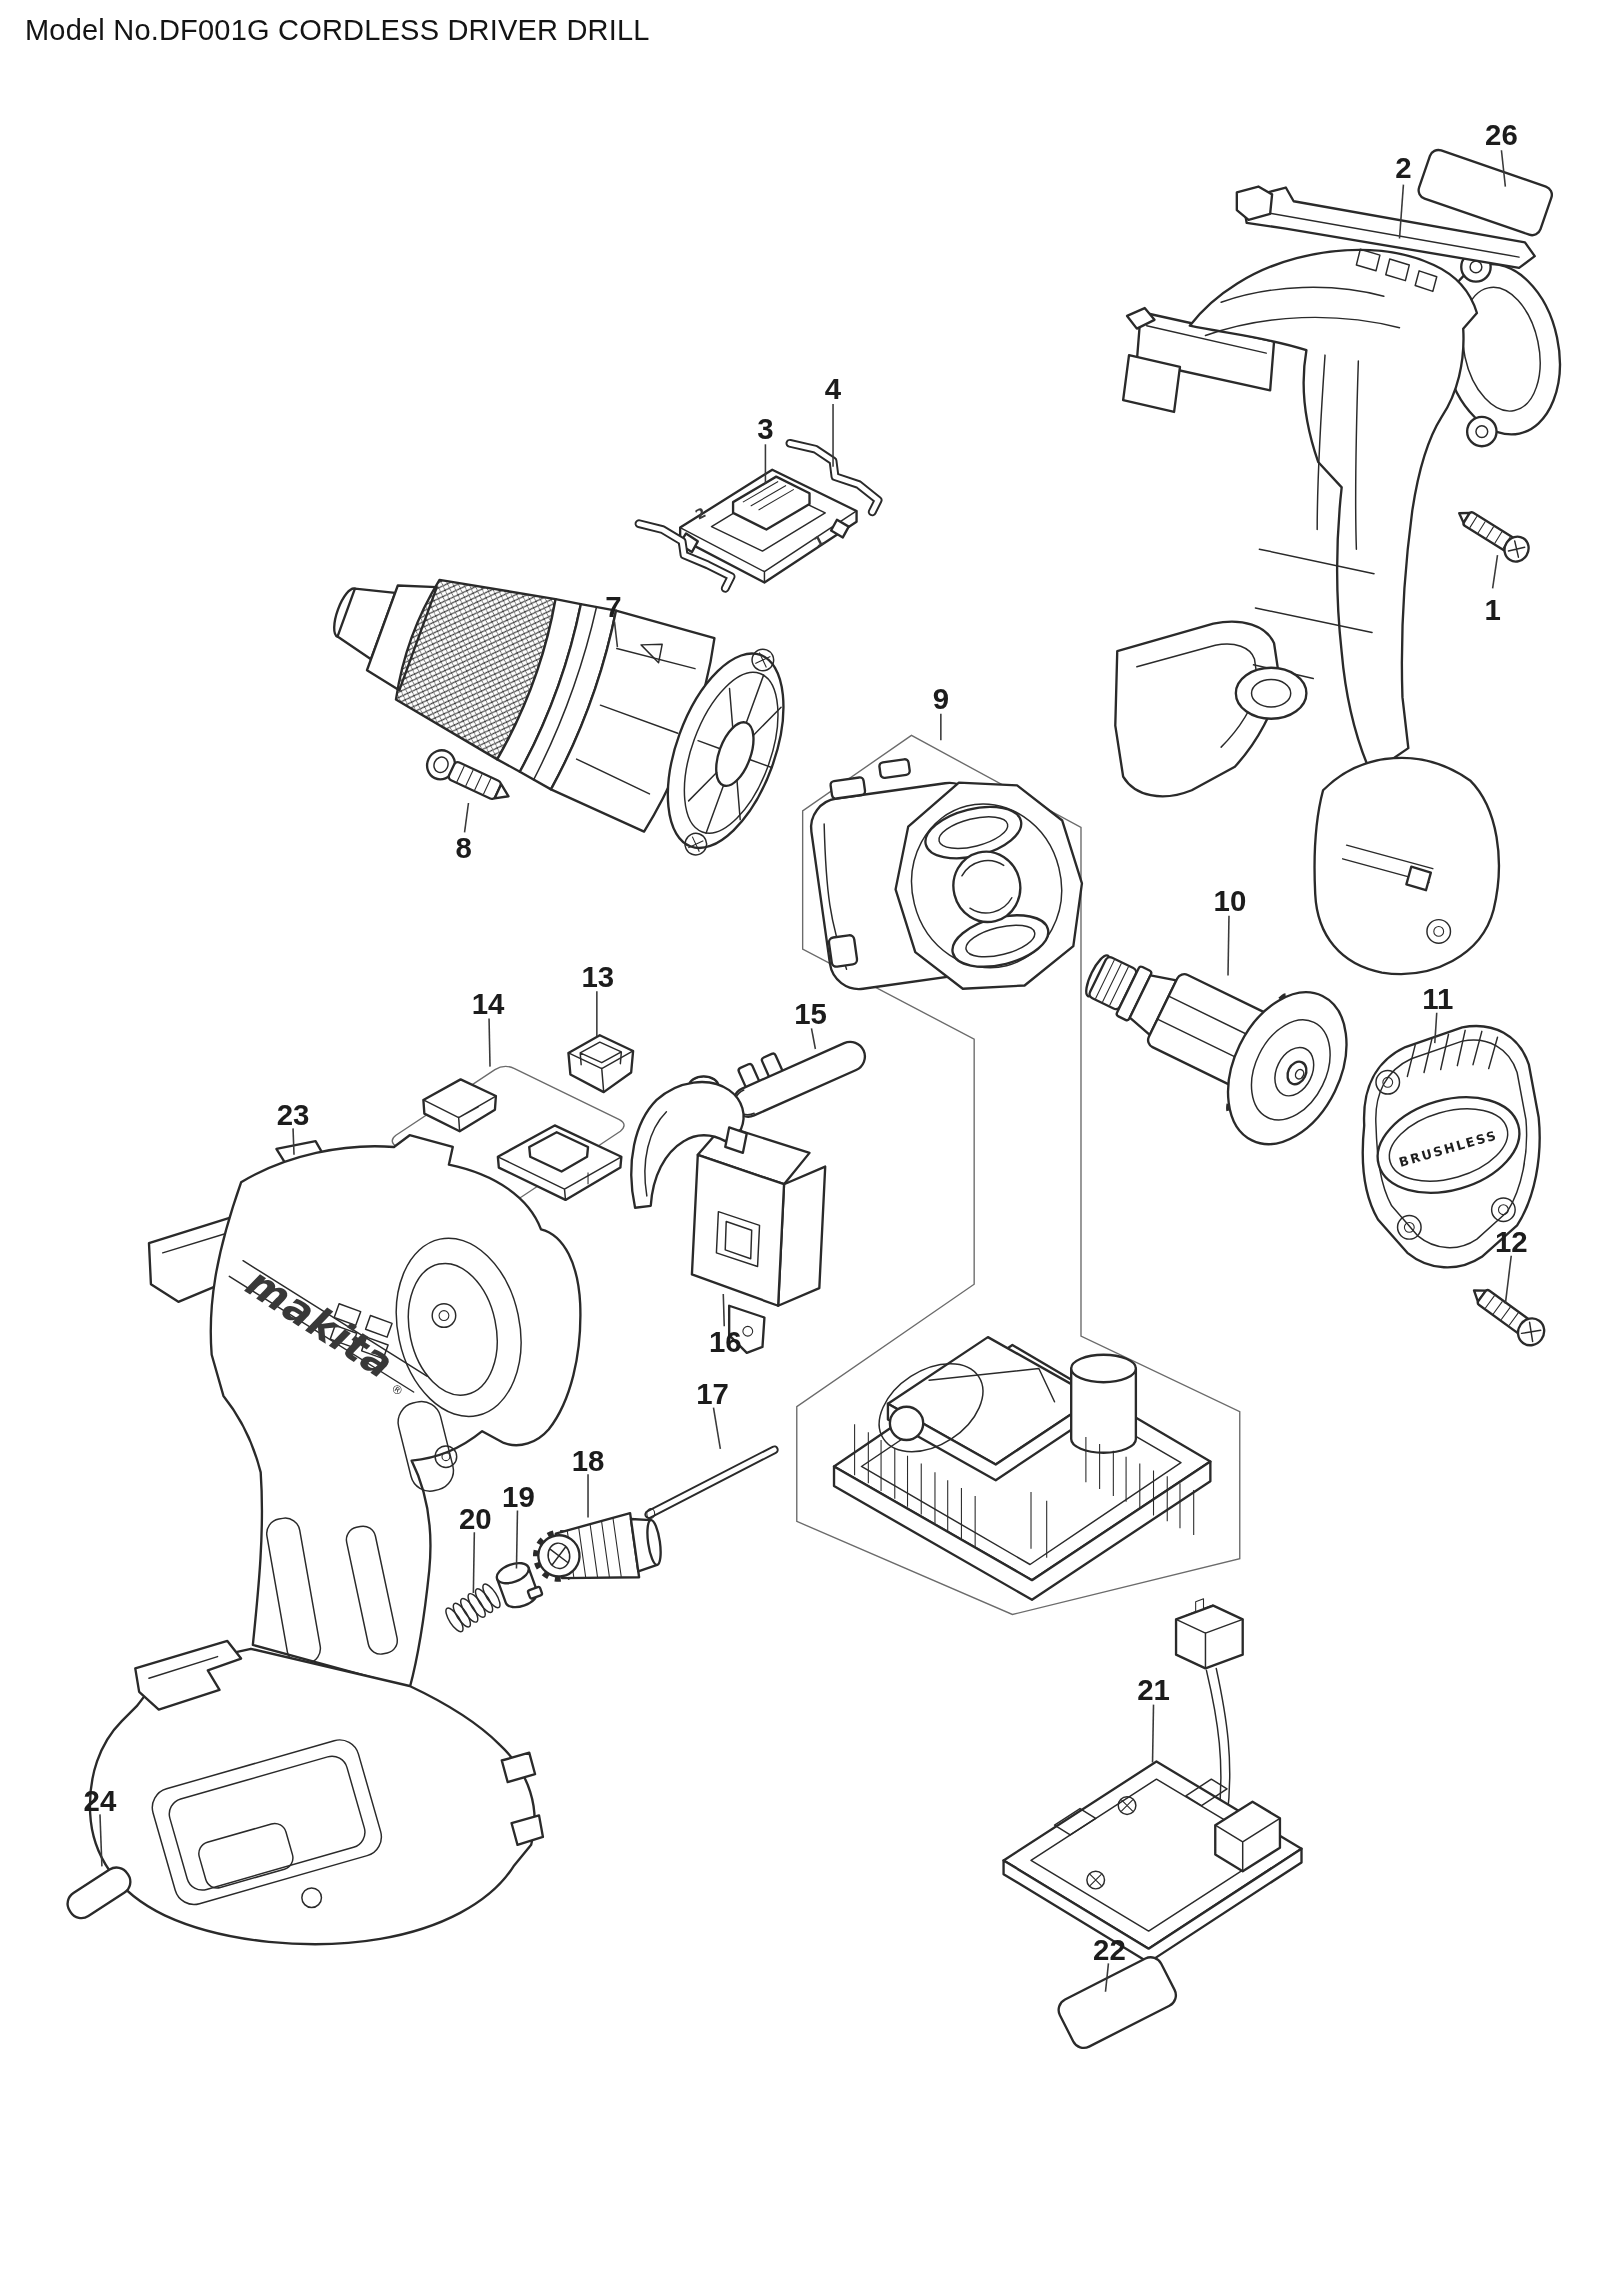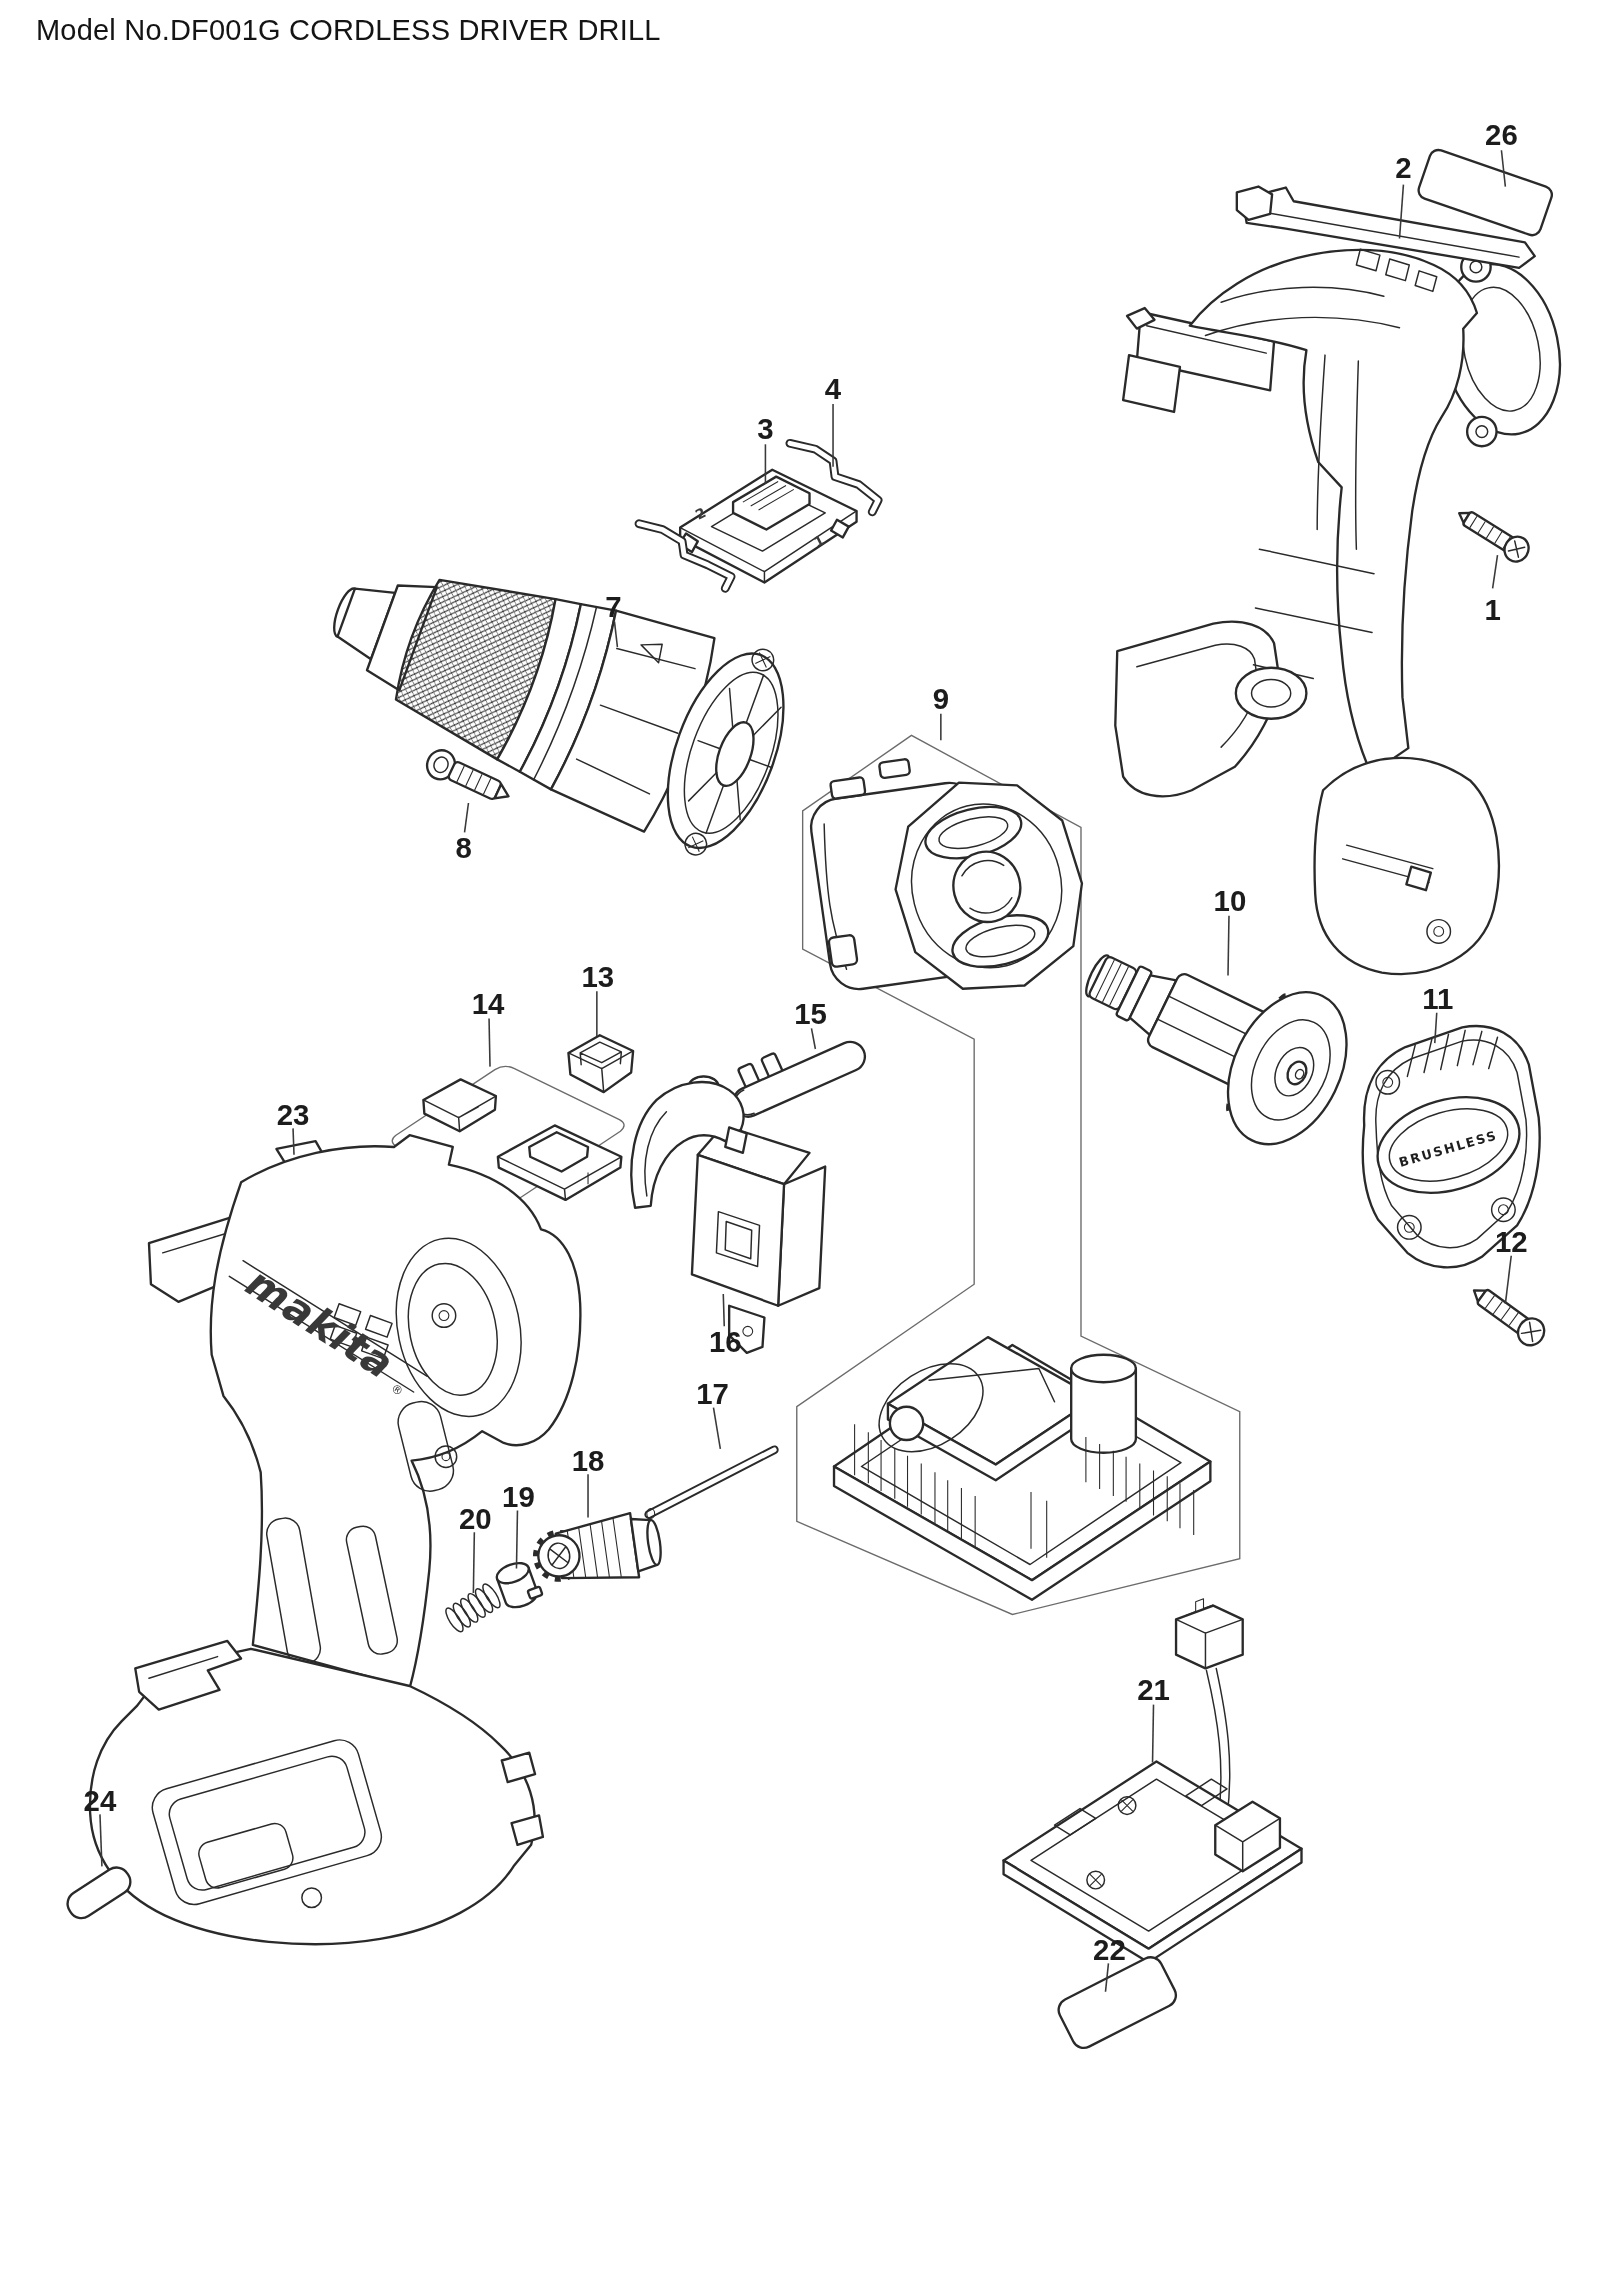--- a/index.html
+++ b/index.html
@@ -1,18 +1,18 @@
 <!DOCTYPE html>
 <html><head>
 <meta charset="utf-8">
 <style>
   html,body{margin:0;padding:0;background:#fff;}
   body{width:1621px;height:2293px;position:relative;overflow:hidden;
        font-family:"Liberation Sans",sans-serif;}
-  .page-title{position:absolute;left:36px;top:13.7px;font-size:29px;color:#141414;
+  .page-title{position:absolute;left:25px;top:13.7px;font-size:29px;color:#141414;
        letter-spacing:0.2px;white-space:pre;}
   svg{position:absolute;left:0;top:0;}
   .part{fill:#ffffff;stroke:#2a2a2a;stroke-width:2.4;stroke-linejoin:round;stroke-linecap:round;}
   .knurl-fill{fill:url(#knurl);stroke:#2a2a2a;stroke-width:2.4;stroke-linejoin:round;}
   .detail{fill:none;stroke:#2a2a2a;stroke-width:1.5;stroke-linejoin:round;stroke-linecap:round;}
   .detail2{fill:none;stroke:#2a2a2a;stroke-width:1.1;stroke-linejoin:round;}
   .wire-out{fill:none;stroke:#2a2a2a;stroke-width:9;stroke-linejoin:round;stroke-linecap:round;}
   .wire-in{fill:none;stroke:#ffffff;stroke-width:5;stroke-linejoin:round;stroke-linecap:round;}
   .boundary{fill:none;stroke:#6b6b6b;stroke-width:1.4;stroke-linejoin:miter;}
   .leader{stroke:#3a3a3a;stroke-width:1.6;}

